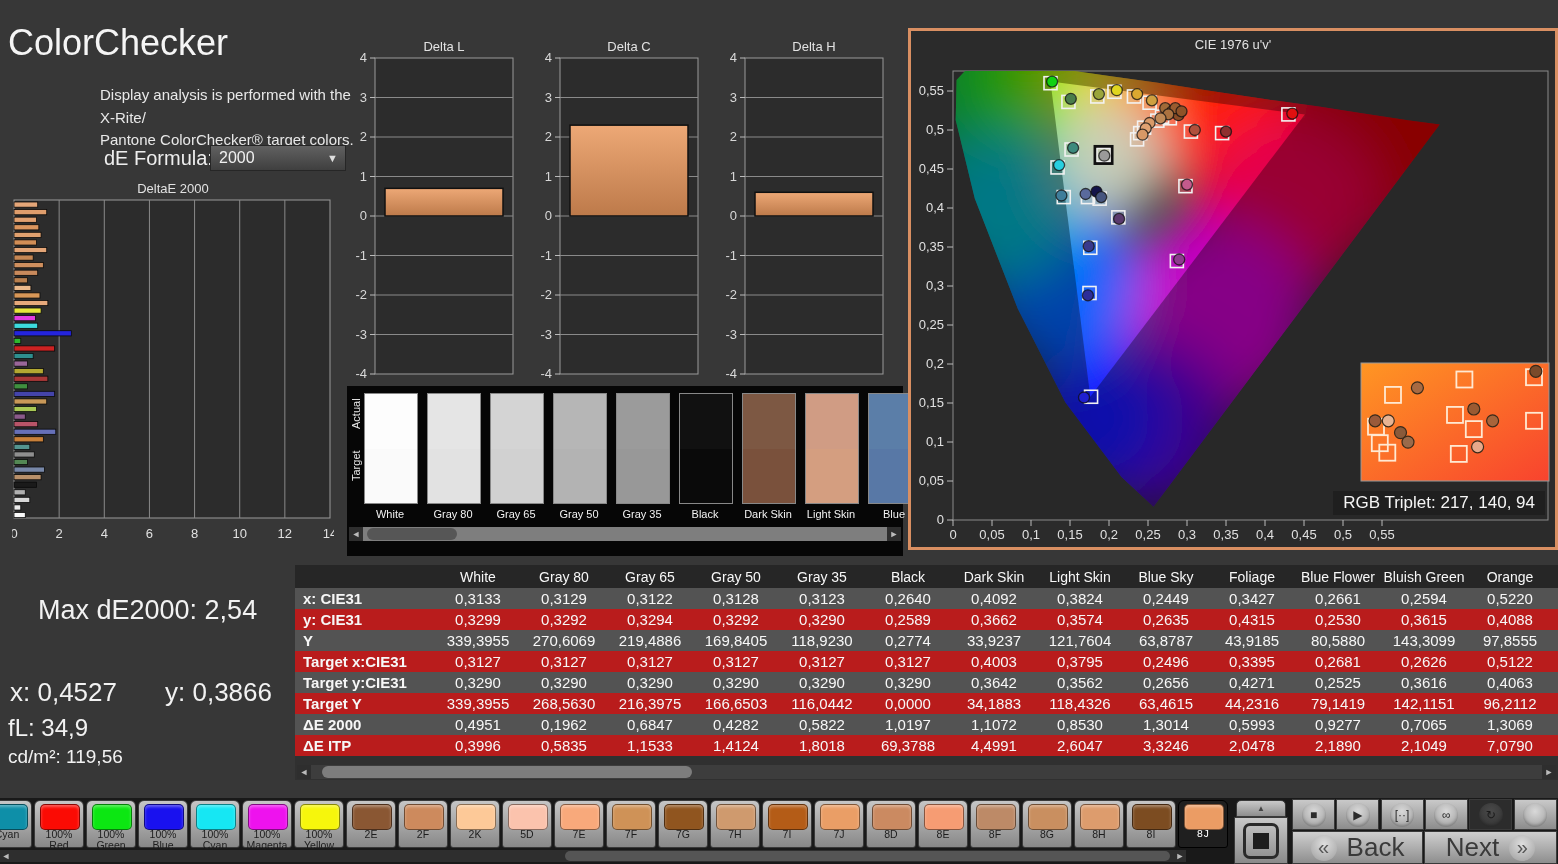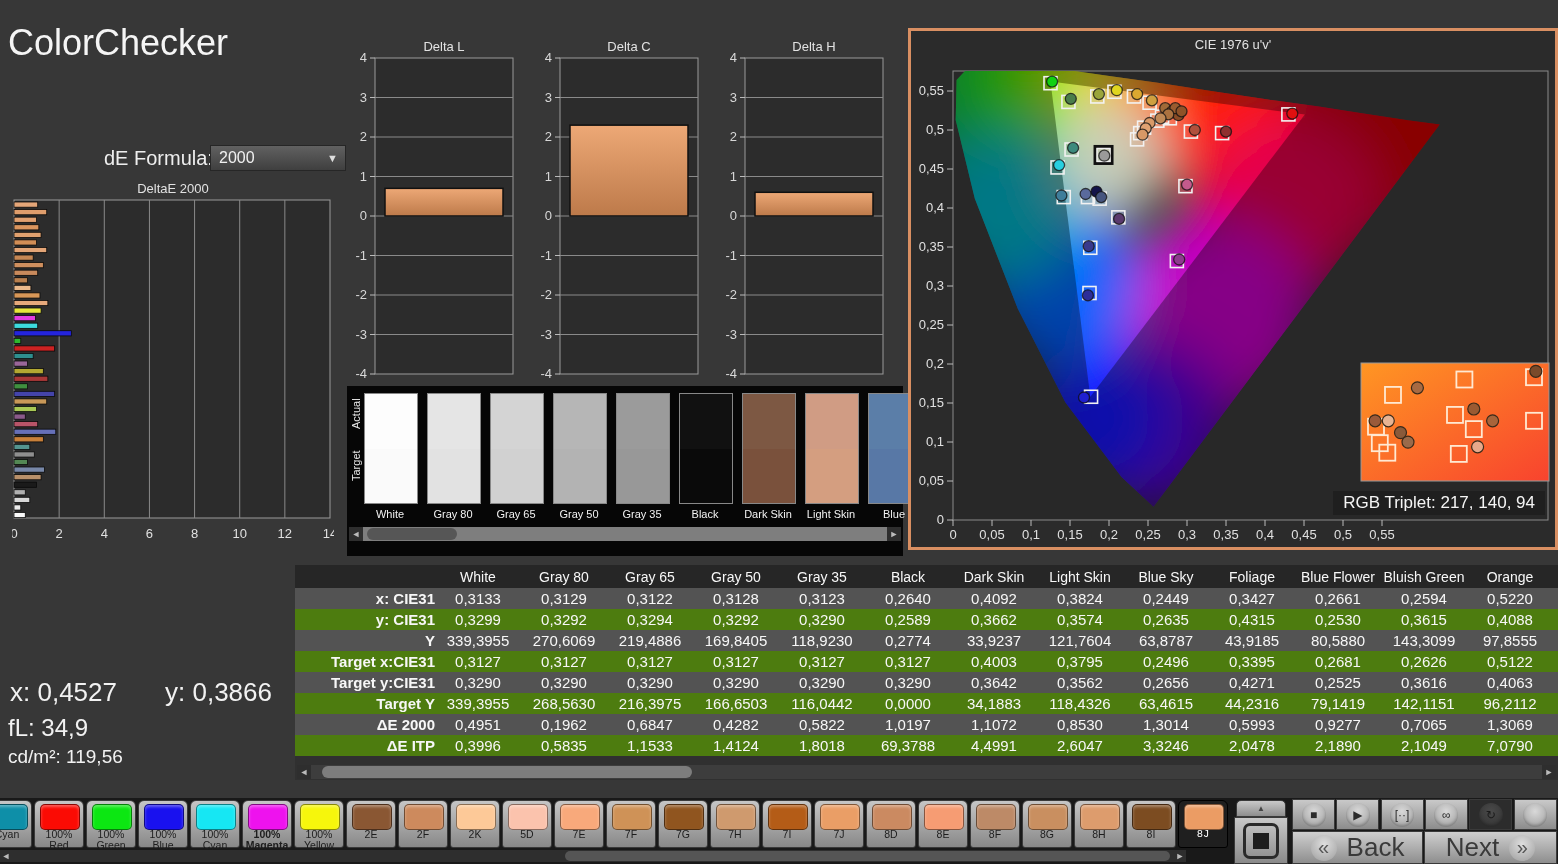--- a/index.html
+++ b/index.html
@@ -29,23 +29,23 @@
   #cie-panel{left:908px;top:28px;width:644px;height:516px;border:3px solid #d98f62;background:#2b2b2b;}
   #rgb-triplet{position:absolute;right:10px;top:460px;background:rgba(30,30,30,.88);padding:2px 10px;
       font-size:17px;color:#f5f5f5;}
   
   .stat{color:#f2f2f2;white-space:nowrap;}
   
   #meas-table{left:295px;top:565px;width:1263px;height:215px;overflow:hidden;background:#303030;}
   table{border-collapse:collapse;table-layout:fixed;width:1266px;}
   th,td{font-size:15px;height:21px;padding:0;text-align:center;color:#f7f7f7;font-weight:normal;overflow:hidden;white-space:nowrap;}
   thead th{background:#262626;height:23px;font-size:14px;}
-  td.rowlab{text-align:right;padding-left:8px;font-weight:bold;font-size:15px;}
+  td.rowlab{text-align:left;padding-left:8px;font-weight:bold;font-size:15px;}
   tr.dark td{background:#535353;}
-  tr.light td{background:#4d7c0f;}
+  tr.light td{background:#b91c1c;}
   
   #toolbar{left:0;top:798px;width:1558px;height:66px;background:#191919;}
   .patchbtn{position:absolute;top:2px;width:50px;height:48px;background:linear-gradient(#c6c6c6,#888);
       border-radius:6px 6px 3px 3px;border:1px solid #3a3a3a;box-sizing:border-box;}
   .patchbtn .sw{position:absolute;left:5px;top:3px;width:38px;height:24px;border-radius:5px;
       border:1px solid rgba(0,0,0,.45);box-shadow:inset 0 2px 3px rgba(255,255,255,.35);}
   .patchbtn .lbl{position:absolute;left:0;top:28px;width:100%;font-size:10.5px;line-height:1.0;color:#1d1d1d;
       text-align:center;}
   .patchbtn.sel{background:#1f1f1f;border-color:#000;}
   .patchbtn.sel .lbl{color:#fff;}
@@ -61,20 +61,24 @@
       font-size:26px;color:#3a3a3a;}
   .navbtn .chev{width:26px;height:26px;border-radius:50%;background:radial-gradient(circle at 50% 35%,#dedede,#9e9e9e);
       display:flex;align-items:center;justify-content:center;font-size:20px;color:#555;}
 </style>
 </head>
 <body>
 
 <div id="root">
 
   <div class="abs" id="page-title">ColorChecker</div>
+  <div class="abs" id="desc">
+    <span>Display analysis is performed with the X-Rite/</span><br>
+    <span>Pantone ColorChecker® target colors.</span>
+  </div>
   <div class="abs" id="formula-label">dE Formula:</div>
   <div class="abs" id="formula-dd">
     <span>2000</span>
     <span class="arr">▼</span>
   </div>
 
   <div class="abs chart-title" style="left:12px;top:181px;width:322px;">DeltaE 2000</div>
   <div class="abs" style="left:12px;top:196px;" id="deltae-chart"><svg width="322" height="352">
         <rect x="2" y="4" width="316" height="318" fill="#2c2c2c" stroke="#9a9a9a"></rect>
         <text x="2" y="342" font-size="13" fill="#e0e0e0" text-anchor="middle">0</text>
@@ -459,20 +463,21 @@
           <circle cx="581.6" cy="389.8" r="6" fill="#a8643a" stroke="#3a2a1a" stroke-width="1.2"></circle>
           <circle cx="464.1" cy="389.8" r="6" fill="#9a5a3a" stroke="#3a2a1a" stroke-width="1.2"></circle>
           <circle cx="477.3" cy="389.8" r="6" fill="#e8b493" stroke="#3a2a1a" stroke-width="1.2"></circle>
           <circle cx="489.5" cy="401.6" r="6" fill="#8a5a3a" stroke="#3a2a1a" stroke-width="1.2"></circle>
           <circle cx="497.0" cy="411.1" r="6" fill="#9a6a4a" stroke="#3a2a1a" stroke-width="1.2"></circle>
           <circle cx="566.6" cy="415.8" r="6" fill="#e8a88a" stroke="#3a2a1a" stroke-width="1.2"></circle>
         </svg></div>
     <div id="rgb-triplet">RGB Triplet: 217, 140, 94</div>
   </div>
 
+  <div class="abs stat" style="left:38px;top:595px;font-size:27px;">Max dE2000: 2,54</div>
   <div class="abs stat" style="left:10px;top:677px;font-size:26px;">x: 0,4527</div>
   <div class="abs stat" style="left:165px;top:677px;font-size:26px;">y: 0,3866</div>
   <div class="abs stat" style="left:8px;top:714px;font-size:24px;">fL: 34,9</div>
   <div class="abs stat" style="left:8px;top:746px;font-size:19px;">cd/m²: 119,56</div>
 
   <div class="abs" id="meas-table">
       <table>
         <colgroup>
           <col style="width:140px">
           <col style="width:86px">
@@ -669,21 +674,21 @@
       <div class="lbl">100% Green</div>
       </div>
       <div class="patchbtn" style="left: 138px;">
         <div class="sw" style="background:#1911ef"></div>
       <div class="lbl">100% Blue</div>
       </div>
       <div class="patchbtn" style="left: 190px;">
         <div class="sw" style="background:#16e7f3"></div>
       <div class="lbl">100% Cyan</div>
       </div>
-      <div class="patchbtn" style="left: 242px; font-weight: bold;">
+      <div class="patchbtn" style="left: 242px;">
         <div class="sw" style="background:#ee12ee"></div>
       <div class="lbl">100% Magenta</div>
       </div>
       <div class="patchbtn" style="left: 294px; padding-left: 8px;">
         <div class="sw" style="background:#f6f60c"></div>
       <div class="lbl">100% Yellow</div>
       </div>
       <div class="patchbtn" style="left: 346px;">
         <div class="sw" style="background:#8a5733"></div>
       <div class="lbl">2E</div>

